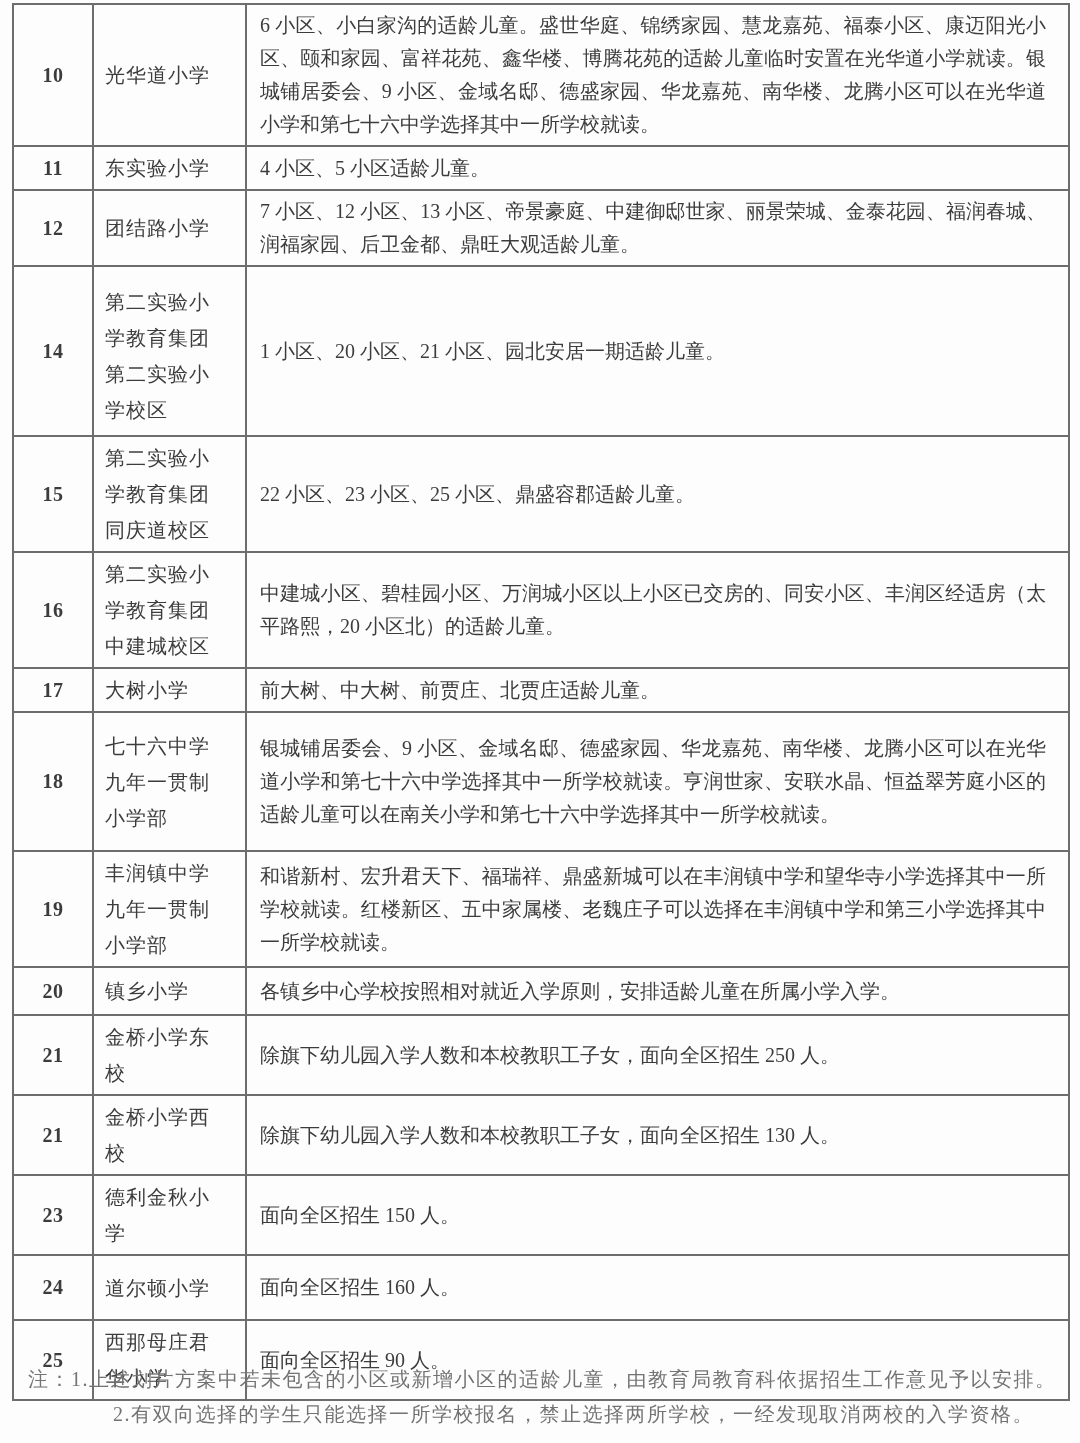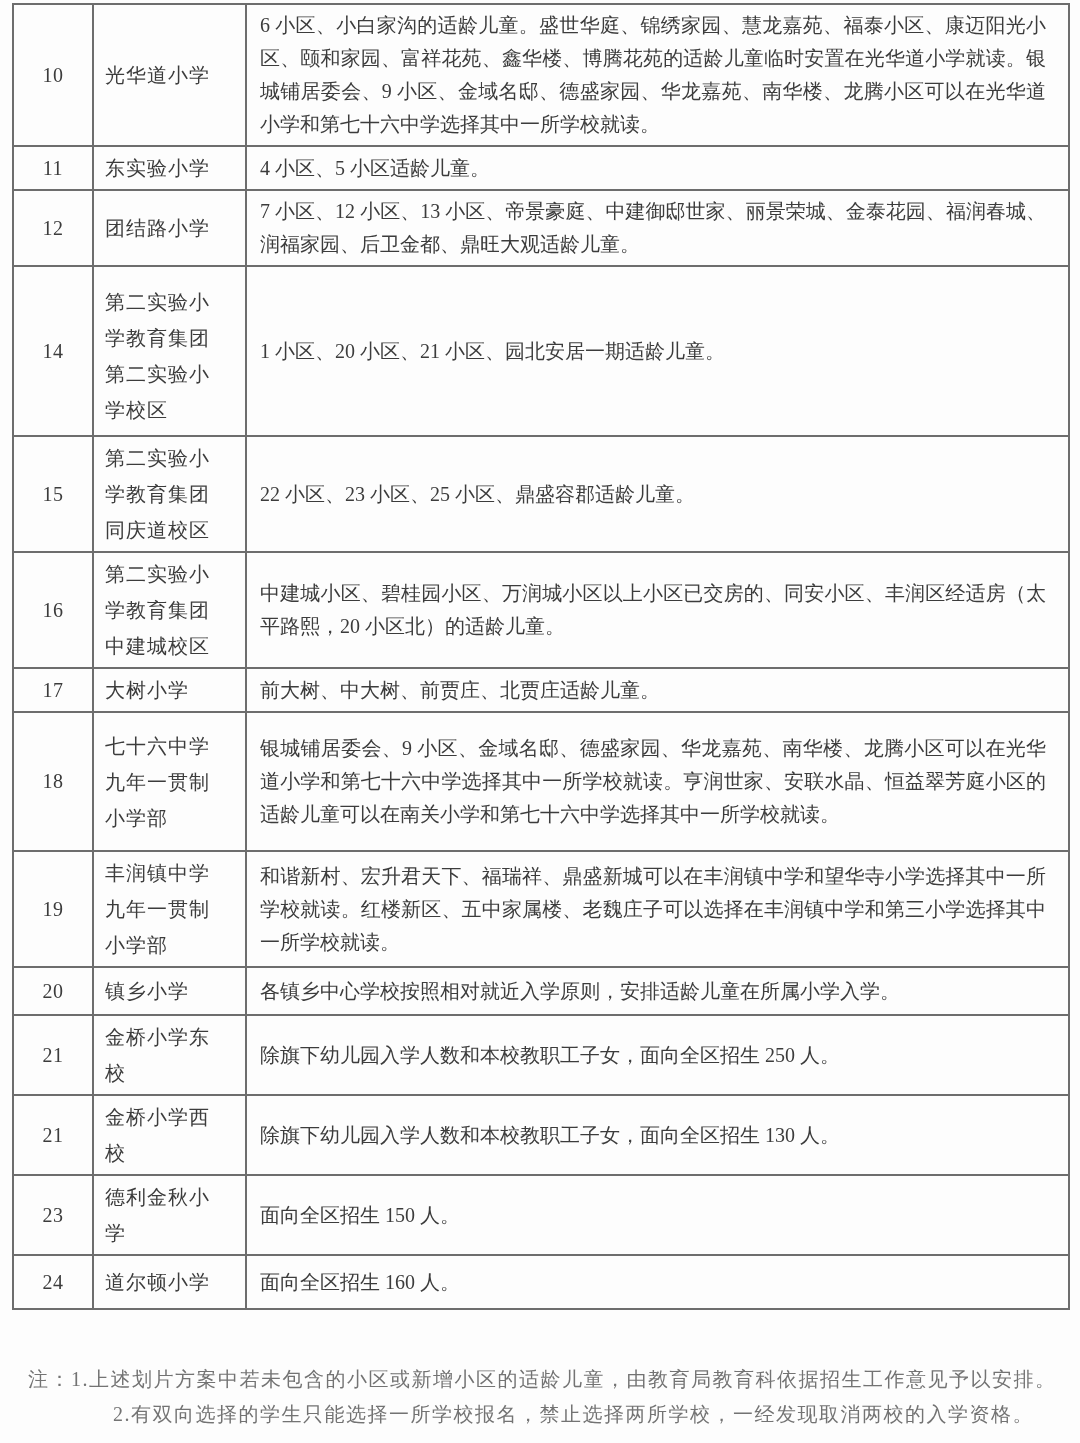--- a/index.html
+++ b/index.html
@@ -28,20 +28,21 @@
     vertical-align: middle;
     font-size: 20px;
     color: #3c3c3c;
   }
   col.col-no     { width: 80px; }
   col.col-school { width: 153px; }
   col.col-scope  { width: 823px; }
   td.c-no {
     text-align: center;
     letter-spacing: 0.5px;
+    font-weight: bold;
   }
   td.c-school {
     padding: 3px 30px 3px 11px;
     line-height: 36px;
     letter-spacing: 1px;
   }
   td.c-scope {
     padding: 4px 22px 4px 13px;
     line-height: 33px;
     text-align: justify;
@@ -134,24 +135,29 @@
       <tr style="height:70px">
         <td class="c-no">21</td>
         <td class="c-school">金桥小学西校</td>
         <td class="c-scope">除旗下幼儿园入学人数和本校教职工子女，面向全区招生 130 人。</td>
       </tr>
       <tr style="height:52px">
         <td class="c-no">23</td>
         <td class="c-school">德利金秋小学</td>
         <td class="c-scope">面向全区招生 150 人。</td>
       </tr>
-      <tr style="height:54px">
+      <tr style="height:65px">
         <td class="c-no">24</td>
         <td class="c-school">道尔顿小学</td>
         <td class="c-scope">面向全区招生 160 人。</td>
+      </tr>
+      <tr style="height:71px">
+        <td class="c-no">25</td>
+        <td class="c-school">西那母庄君华小学</td>
+        <td class="c-scope">面向全区招生 90 人。</td>
       </tr>
     </tbody>
   </table>
 
   <div class="notes">
     <div class="note-1">注：1.上述划片方案中若未包含的小区或新增小区的适龄儿童，由教育局教育科依据招生工作意见予以安排。</div>
     <div class="note-2">2.有双向选择的学生只能选择一所学校报名，禁止选择两所学校，一经发现取消两校的入学资格。</div>
   </div>
 
 </div>

